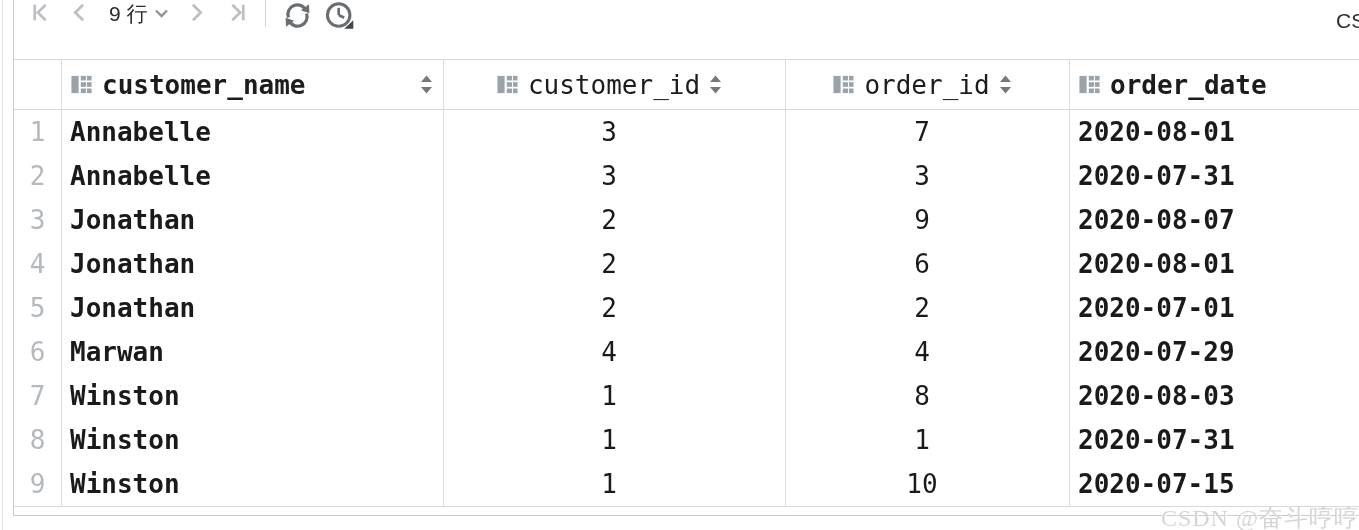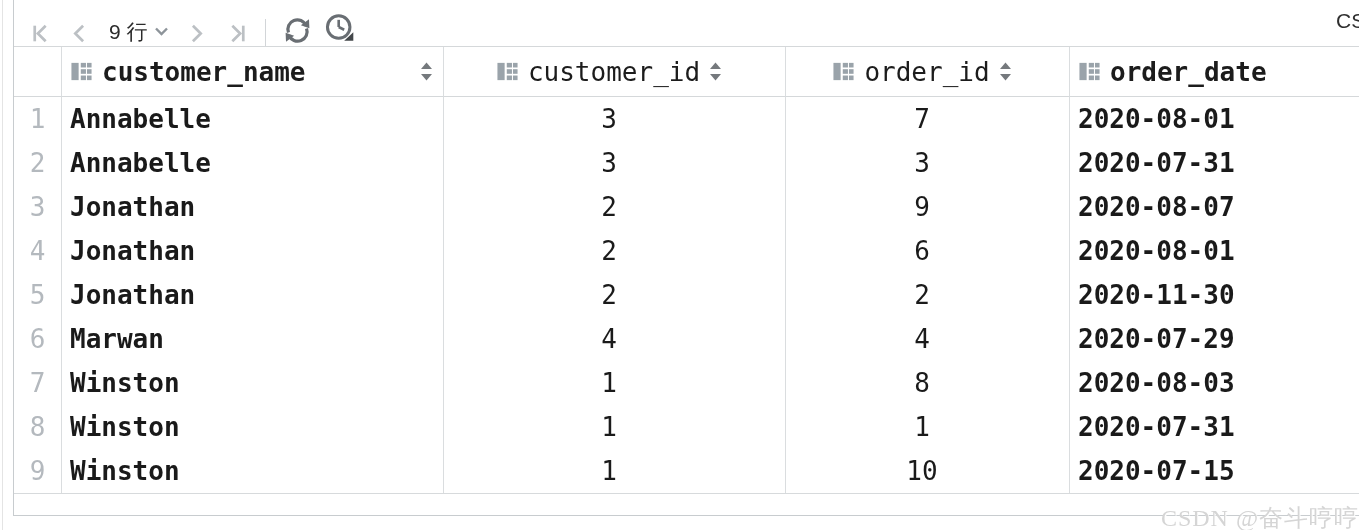--- a/index.html
+++ b/index.html
@@ -7,22 +7,22 @@
               font-family:"Liberation Sans", sans-serif; }
   body { position:relative; }
 
   .edge-line { position:absolute; left:2px; top:0; width:1px; height:530px; background:#e4e4e4; }
 
   .panel { position:absolute; left:13px; top:0; width:1346px; height:516px;
            background:#fff; border-left:1px solid #c8cccf; border-bottom:1px solid #c8cccf;
            overflow:hidden; }
 
   
-  .toolbar { position:relative; height:47px; border-bottom:1px solid #d5d8da;
-             display:flex; align-items:flex-end; padding-left:15px; }
+  .toolbar { position:relative; height:60px; border-bottom:1px solid #d5d8da;
+             display:flex; align-items:flex-start; padding-left:15px; }
   .tb-btn { display:flex; align-items:center; justify-content:center; cursor:pointer; }
   .tb-btn svg { display:block; }
   .pagesize { display:flex; align-items:center; gap:6px; margin:0 14px 0 12px; cursor:pointer; }
   .pagesize .label { font-size:21px; color:#2b2b2b; }
   .tb-sep { width:1px; height:27px; background:#d2d5d8; margin:0 16px; }
   .mr14 { margin-right:14px; } .mr16 { margin-right:16px; } .mr10 { margin-right:10px; }
   .toolbar-right-text { position:absolute; left:1322px; top:9px; font-size:21px;
                         color:#2f2f2f; white-space:nowrap; }
 
   
@@ -224,21 +224,21 @@
         <div class="cell al last">2020-08-07</div>
         <div class="cell rownum">4</div>
         <div class="cell al">Jonathan</div>
         <div class="cell ar">2</div>
         <div class="cell ar">6</div>
         <div class="cell al last">2020-08-01</div>
         <div class="cell rownum">5</div>
         <div class="cell al">Jonathan</div>
         <div class="cell ar">2</div>
         <div class="cell ar">2</div>
-        <div class="cell al last">2020-11-30</div>
+        <div class="cell al last">2020-07-01</div>
         <div class="cell rownum">6</div>
         <div class="cell al">Marwan</div>
         <div class="cell ar">4</div>
         <div class="cell ar">4</div>
         <div class="cell al last">2020-07-29</div>
         <div class="cell rownum">7</div>
         <div class="cell al">Winston</div>
         <div class="cell ar">1</div>
         <div class="cell ar">8</div>
         <div class="cell al last">2020-08-03</div>

